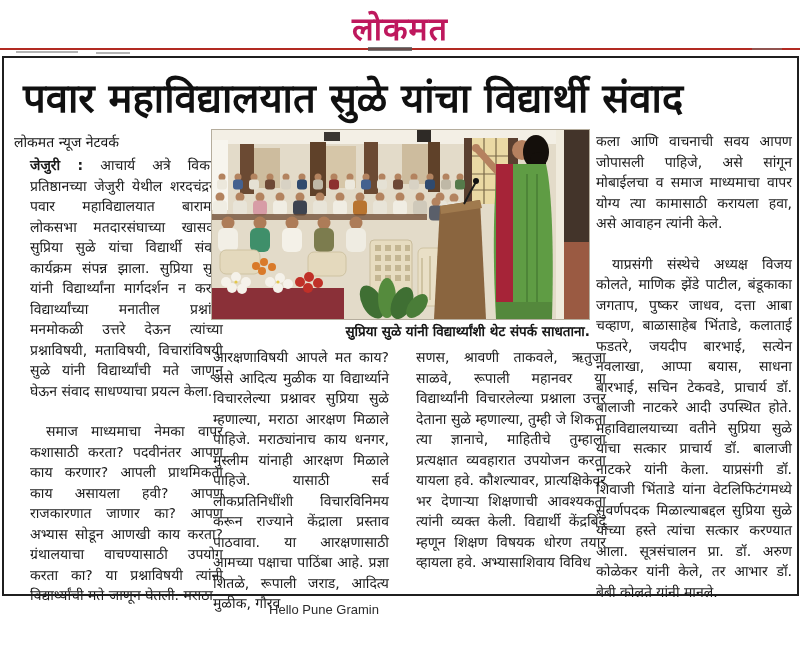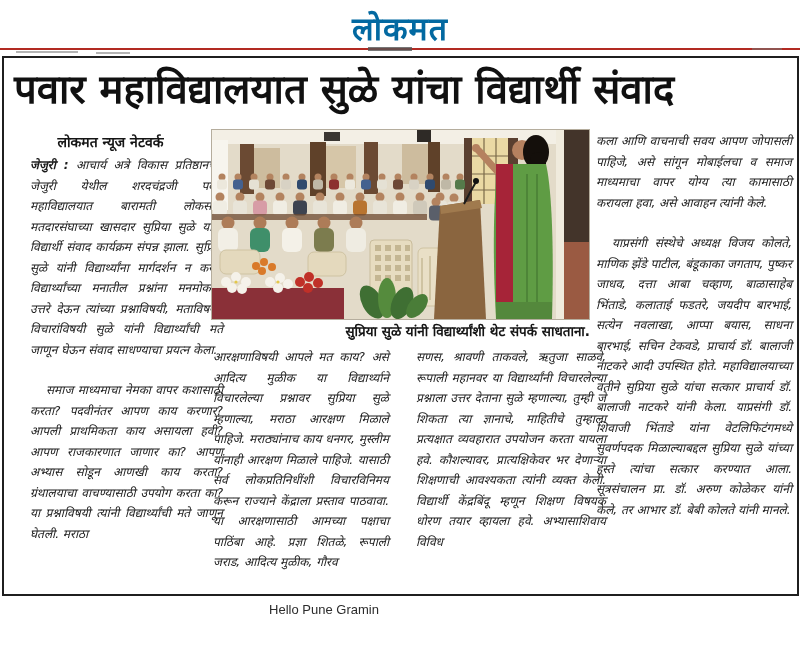--- a/index.html
+++ b/index.html
@@ -4,35 +4,35 @@
 <style>
   html,body{margin:0;padding:0;}
   body{
     width:800px;height:651px;position:relative;background:#ffffff;
     font-family:"DejaVu Sans","Liberation Sans",sans-serif;overflow:hidden;
   }
   .abs{position:absolute;}
   
   .masthead{left:0;top:6px;width:800px;text-align:center;}
   .logo{
-    display:inline-block;font-size:32px;font-weight:800;color:#0369a1;
+    display:inline-block;font-size:32px;font-weight:800;color:#be185d;
     letter-spacing:1px;font-family:"DejaVu Sans","Liberation Sans",sans-serif;
   }
   .red-rule{left:0;top:48px;width:800px;height:2px;background:#b22a22;}
   .artifact{background:#777;opacity:.55;}
   
   .article-box{left:2px;top:56px;width:793px;height:536px;border:2px solid #1f1f1f;background:#fff;}
   .headline{
     left:14px;top:64px;width:772px;font-size:40px;line-height:1.25;
     font-weight:700;color:#101010;white-space:nowrap;
   }
-  .byline{left:14px;top:132px;width:193px;text-align:center;font-weight:700;
+  .byline{left:14px;top:132px;width:193px;text-align:left;font-weight:400;
     font-size:14px;color:#151515;}
   .body-text{
-    font-size:12px;line-height:20.5px;text-align:justify;color:#1b1b1b;font-style:italic;
+    font-size:14px;line-height:20.5px;text-align:justify;color:#1b1b1b;
   }
   .body-text p{margin:0;}
   .body-text p + p{text-indent:16px;margin-top:20px;}
   .col1{left:30px;top:155px;width:193px;}
   .col2{left:213px;top:347px;width:176px;}
   .col3{left:416px;top:347px;width:190px;}
   .col4{left:596px;top:131px;width:196px;}
   .dateline{font-weight:700;}
   
   .photo{left:211px;top:129px;width:377px;height:189px;border:1px solid #b5ad9d;
@@ -52,21 +52,21 @@
   <span class="logo">लोकमत</span>
 </div>
 <div class="abs red-rule"></div>
 <div class="abs artifact" style="left:16px;top:51px;width:62px;height:2px;"></div>
 <div class="abs artifact" style="left:96px;top:52px;width:34px;height:2px;"></div>
 <div class="abs artifact" style="left:368px;top:47px;width:44px;height:4px;opacity:.8;background:#555;"></div>
 <div class="abs artifact" style="left:752px;top:48px;width:30px;height:2px;"></div>
 
 <div class="abs article-box"></div>
 
-<h1 class="abs headline" style="margin:0;">पवार महाविद्यालयात सुळे यांचा विद्यार्थी संवाद</h1>
+<h1 class="abs headline" style="margin:9px;">पवार महाविद्यालयात सुळे यांचा विद्यार्थी संवाद</h1>
 
 <div class="abs byline">लोकमत न्यूज नेटवर्क</div>
 
 <div class="abs body-text col1">
   <p><span class="dateline">जेजुरी :</span> <span>आचार्य अत्रे विकास प्रतिष्ठानच्या जेजुरी येथील शरदचंद्रजी पवार महाविद्यालयात बारामती लोकसभा मतदारसंघाच्या खासदार सुप्रिया सुळे यांचा विद्यार्थी संवाद कार्यक्रम संपन्न झाला. सुप्रिया सुळे यांनी विद्यार्थ्यांना मार्गदर्शन न करता विद्यार्थ्यांच्या मनातील प्रश्नांना मनमोकळी उत्तरे देऊन त्यांच्या प्रश्नाविषयी, मताविषयी, विचारांविषयी सुळे यांनी विद्यार्थ्यांची मते जाणून घेऊन संवाद साधण्याचा प्रयत्न केला.</span></p>
   <p>समाज माध्यमाचा नेमका वापर कशासाठी करता? पदवीनंतर आपण काय करणार? आपली प्राथमिकता काय असायला हवी? आपण राजकारणात जाणार का? आपण अभ्यास सोडून आणखी काय करता? ग्रंथालयाचा वाचण्यासाठी उपयोग करता का? या प्रश्नाविषयी त्यांनी विद्यार्थ्यांची मते जाणून घेतली. मराठा</p>
 </div>
 
 <div class="abs photo">
   <svg viewBox="0 0 377 189" preserveAspectRatio="none">

